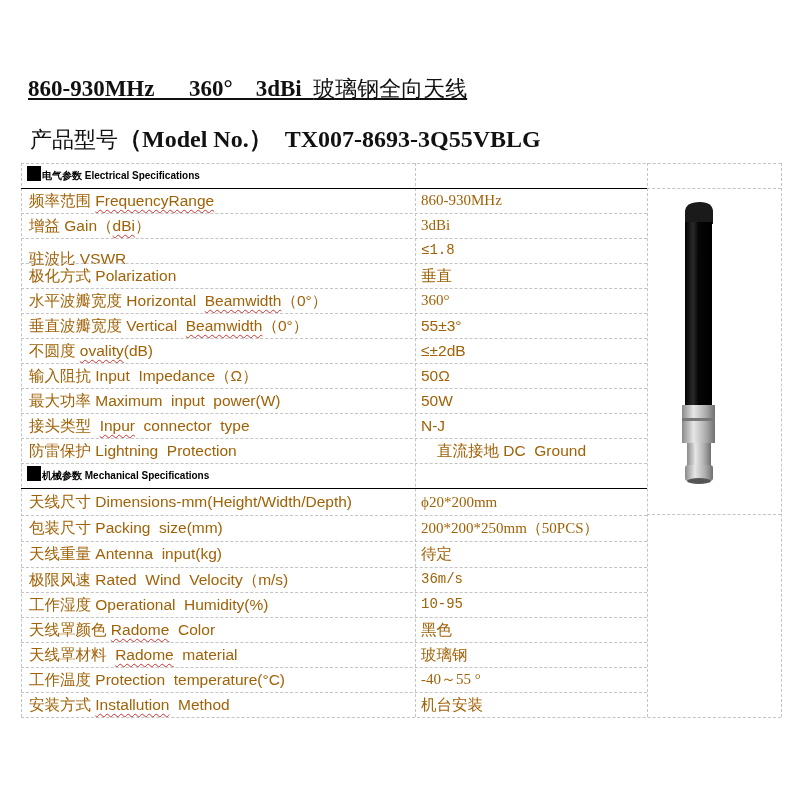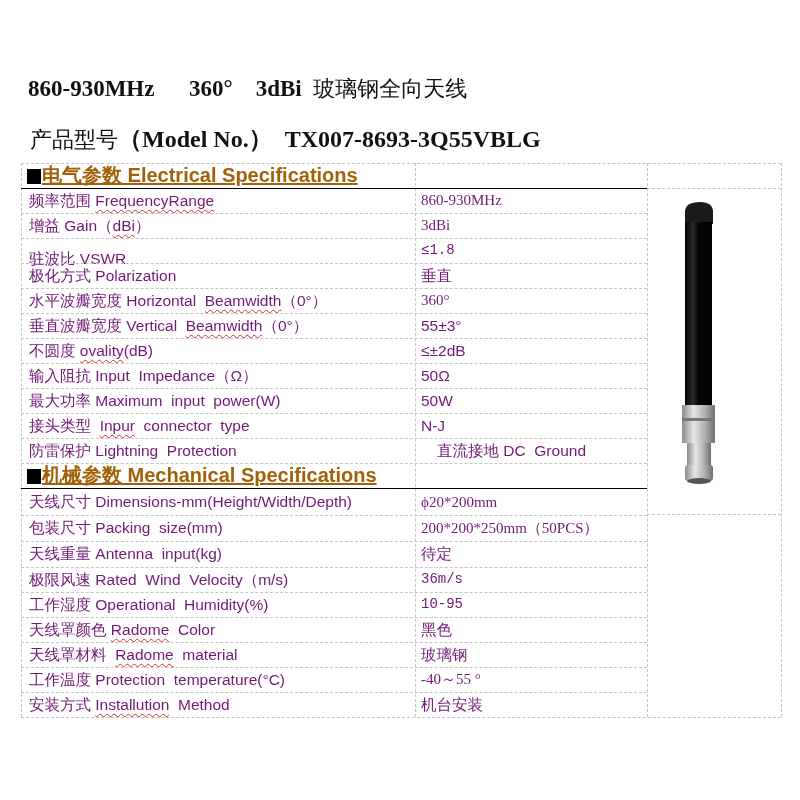--- a/index.html
+++ b/index.html
@@ -1,36 +1,36 @@
 <!DOCTYPE html>
 <html><head>
 <meta charset="utf-8">
 <style>
   html, body { margin:0; padding:0; background:#ffffff; }
   body { width:800px; height:800px; position:relative; overflow:hidden;
          font-family:"Liberation Sans", sans-serif; color:#111; }
   .title1 { position:absolute; left:28px; top:74px; font-family:"Liberation Serif", serif;
-            font-weight:bold; font-size:23px; white-space:pre; letter-spacing:0; }
+            font-weight:bold; font-size:23px; white-space:pre; letter-spacing:0;text-decoration:underline; }
   .title1 .cn { font-weight:normal; font-family:"DejaVu Sans", sans-serif; font-size:22px; }
   .title2 { position:absolute; left:30px; top:123px; font-family:"Liberation Serif", serif;
             font-weight:bold; font-size:24px; white-space:pre; }
   .title2 .cn { font-weight:normal; font-family:"DejaVu Sans", sans-serif; font-size:22px; }
 
   .tbl { position:absolute; left:21px; top:163px; width:760px; height:554px; }
   .vline { position:absolute; top:0; width:0; border-left:1px dashed #c4c4c4; }
   .hline { position:absolute; height:0; border-top:1px dashed #c4c4c4; }
   .hsolid { position:absolute; height:0; border-top:1.5px solid #000; }
 
   .cell { position:absolute; height:25px; line-height:25px; font-size:15.5px; white-space:pre;
-          color:#701a75; }
+          color:#a16207; }
   .label { left:8px; width:388px; }
   .value { left:400px; width:226px; }
   .value.serif { font-family:"Liberation Serif", serif; font-size:15px; }
   .value.mono { font-family:"Liberation Mono", monospace; font-size:14px; }
-  .section { font-weight:bold; font-size:20px; left:6px; color:#a16207;text-decoration:underline; }
+  .section { font-weight:bold; font-size:10px; left:6px; color:#000000; }
   .section .sq { display:inline-block; width:14px; height:15px; background:#000; vertical-align:-2px; margin-right:1px; }
   .squig { text-decoration: underline wavy #d03030; text-decoration-thickness:1px; text-underline-offset:3px; }
 
   .antenna { position:absolute; left:655px; top:200px; width:90px; height:300px; }
 </style>
 </head>
 <body>
 
 <div class="title1"><span>860-930MHz      360°    3dBi  </span><span class="cn">玻璃钢全向天线</span></div>
 <div class="title2"><span class="cn">产品型号</span><span>（Model No.）  TX007-8693-3Q55VBLG</span></div>

